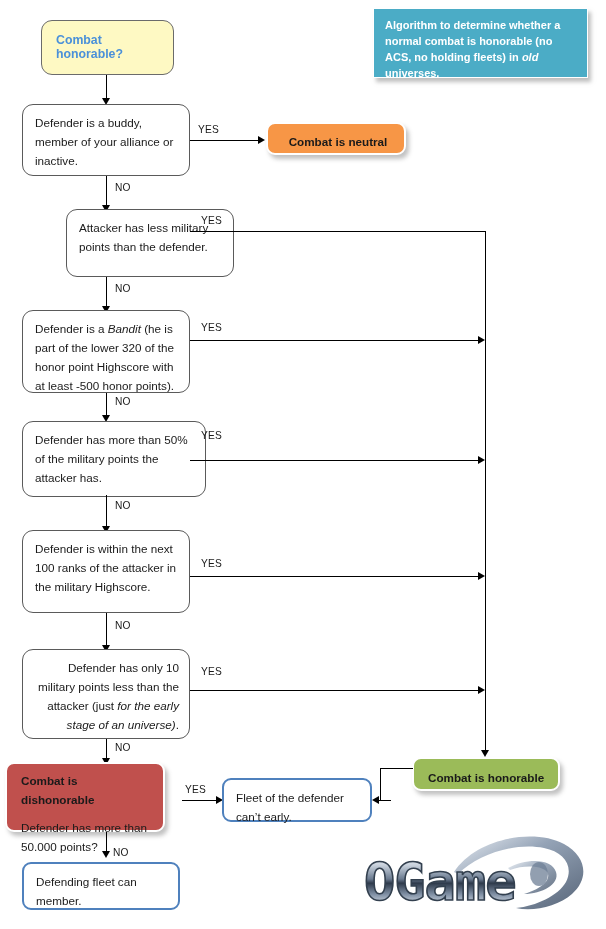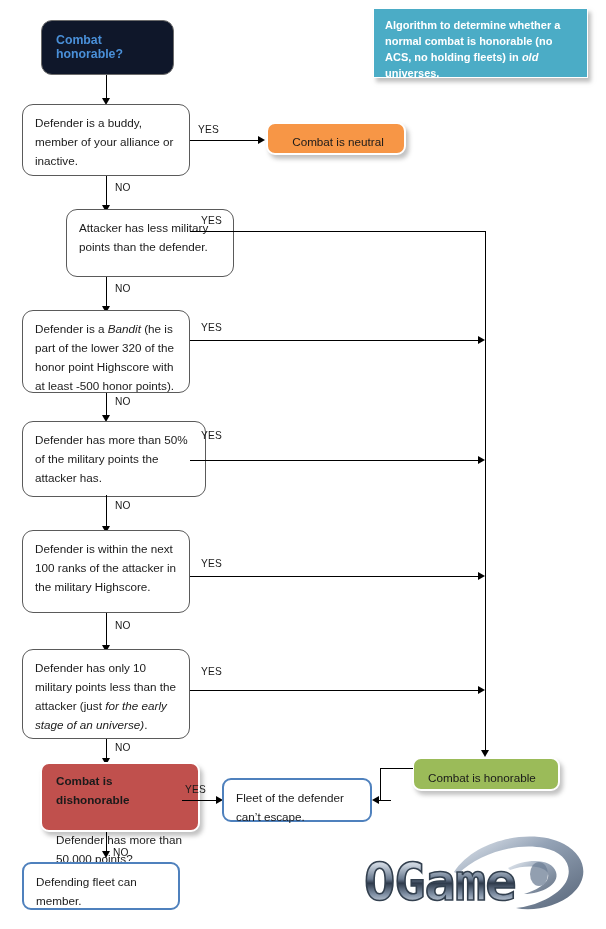--- a/index.html
+++ b/index.html
@@ -31,21 +31,21 @@
     background:#ffffff;
     border:1.3px solid #5a5a5a;
     border-radius:11px;
     padding:9px 10px 8px 12px;
     font-size:11.7px;
     line-height:1.62;
     color:#1a1a1a;
   }
   
   .start{
-    background:#0f172a;
+    background:#fef9c3;
     border:1.3px solid #6b6b6b;
     border-radius:11px;
     padding:12px 10px 6px 14px;
     font-size:12.3px;
     font-weight:bold;
     color:#4a90d9;
   }
   
   .blue{
     background:#ffffff;
@@ -63,21 +63,21 @@
     box-shadow:3px 4px 4px rgba(120,120,120,.45);
     padding:8px 10px 8px 14px;
     font-size:11.7px;
     line-height:1.62;
     color:#1a1a1a;
   }
   .fill .hdr{font-weight:bold;display:block;}
   .orange{background:#f79646;}
   .green{background:#9bbb59;}
   .red{background:#c0504d;}
-  .orange .hdr,.green .hdr{font-weight:normal;margin-top:8px;}
+  .orange .hdr,.green .hdr{font-weight:bold;margin-top:8px;}
   
   .info{
     position:absolute;
     background:#4bacc6;
     border:1.5px solid #ffffff;
     box-shadow:3px 4px 4px rgba(130,130,130,.5);
     color:#ffffff;
     font-weight:bold;
     font-size:11px;
     line-height:1.45;
@@ -181,21 +181,21 @@
   <div class="node dec" style="left:22px;top:530px;width:168px;height:83px;">
     <span class="txt">Defender is within the next 100 ranks of the attacker in the military Highscore.</span>
   </div>
   <div class="hline" style="left:190px;top:576px;width:292px;"></div>
   <div class="arrow-r" style="left:478px;top:572px;"></div>
   <div class="lbl" style="left:201px;top:558px;">YES</div>
   <div class="vline" style="left:106px;top:613px;height:34px;"></div>
   <div class="arrow-d" style="left:102px;top:645px;"></div>
   <div class="lbl" style="left:115px;top:620px;">NO</div>
 
-  <div class="node dec" style="left:22px;top:649px;width:168px;height:90px;">
+  <div class="node dec" style="left:22px;top:649px;width:168px;height:90px;text-align:right;">
     <span class="txt"><span>Defender has only 10 military points less than the attacker (just </span><em>for the early stage of an universe)</em><span>.</span></span>
   </div>
   <div class="hline" style="left:190px;top:690px;width:292px;"></div>
   <div class="arrow-r" style="left:478px;top:686px;"></div>
   <div class="lbl" style="left:201px;top:666px;">YES</div>
   <div class="vline" style="left:106px;top:739px;height:23px;"></div>
   <div class="arrow-d" style="left:102px;top:758px;"></div>
   <div class="lbl" style="left:115px;top:742px;">NO</div>
 
   <div class="vline" style="left:485px;top:231px;height:524px;"></div>
@@ -203,35 +203,35 @@
 
   <div class="node fill green" style="left:412px;top:757px;width:148px;height:34px;justify-content:center;">
     <span class="txt hdr" style="text-align:left;">Combat is honorable</span>
   </div>
 
   <div class="hline" style="left:380px;top:768px;width:33px;"></div>
   <div class="vline" style="left:380px;top:768px;height:33px;"></div>
   <div class="hline" style="left:379px;top:800px;width:12px;"></div>
   <div class="arrow-l" style="left:372px;top:796px;"></div>
 
-  <div class="node fill red" style="left:40px;top:762px;width:160px;height:70px;gap:12px;">
+  <div class="node fill red" style="left:5px;top:762px;width:160px;height:70px;">
     <span class="txt hdr">Combat is dishonorable</span>
     <span class="txt" style="margin-top:9px;">Defender has more than 50.000 points?</span>
   </div>
 
   <div class="hline" style="left:182px;top:800px;width:38px;"></div>
   <div class="arrow-r" style="left:216px;top:796px;"></div>
   <div class="lbl" style="left:185px;top:784px;">YES</div>
 
   <div class="vline" style="left:106px;top:832px;height:23px;"></div>
   <div class="arrow-d" style="left:102px;top:851px;"></div>
   <div class="lbl" style="left:113px;top:847px;">NO</div>
 
   <div class="node blue" style="left:222px;top:778px;width:150px;height:44px;">
-    <span class="txt">Fleet of the defender can’t escape.</span>
+    <span class="txt">Fleet of the defender can’t early.</span>
   </div>
 
   <div class="node blue" style="left:22px;top:862px;width:158px;height:48px;">
     <span class="txt">Defending fleet can member.</span>
   </div>
 
   <svg id="logo" viewBox="0 0 244 96">
     <defs>
       <linearGradient id="metal" x1="0" y1="0" x2="0" y2="1">
         <stop offset="0%" stop-color="#f4f6f9"></stop>

